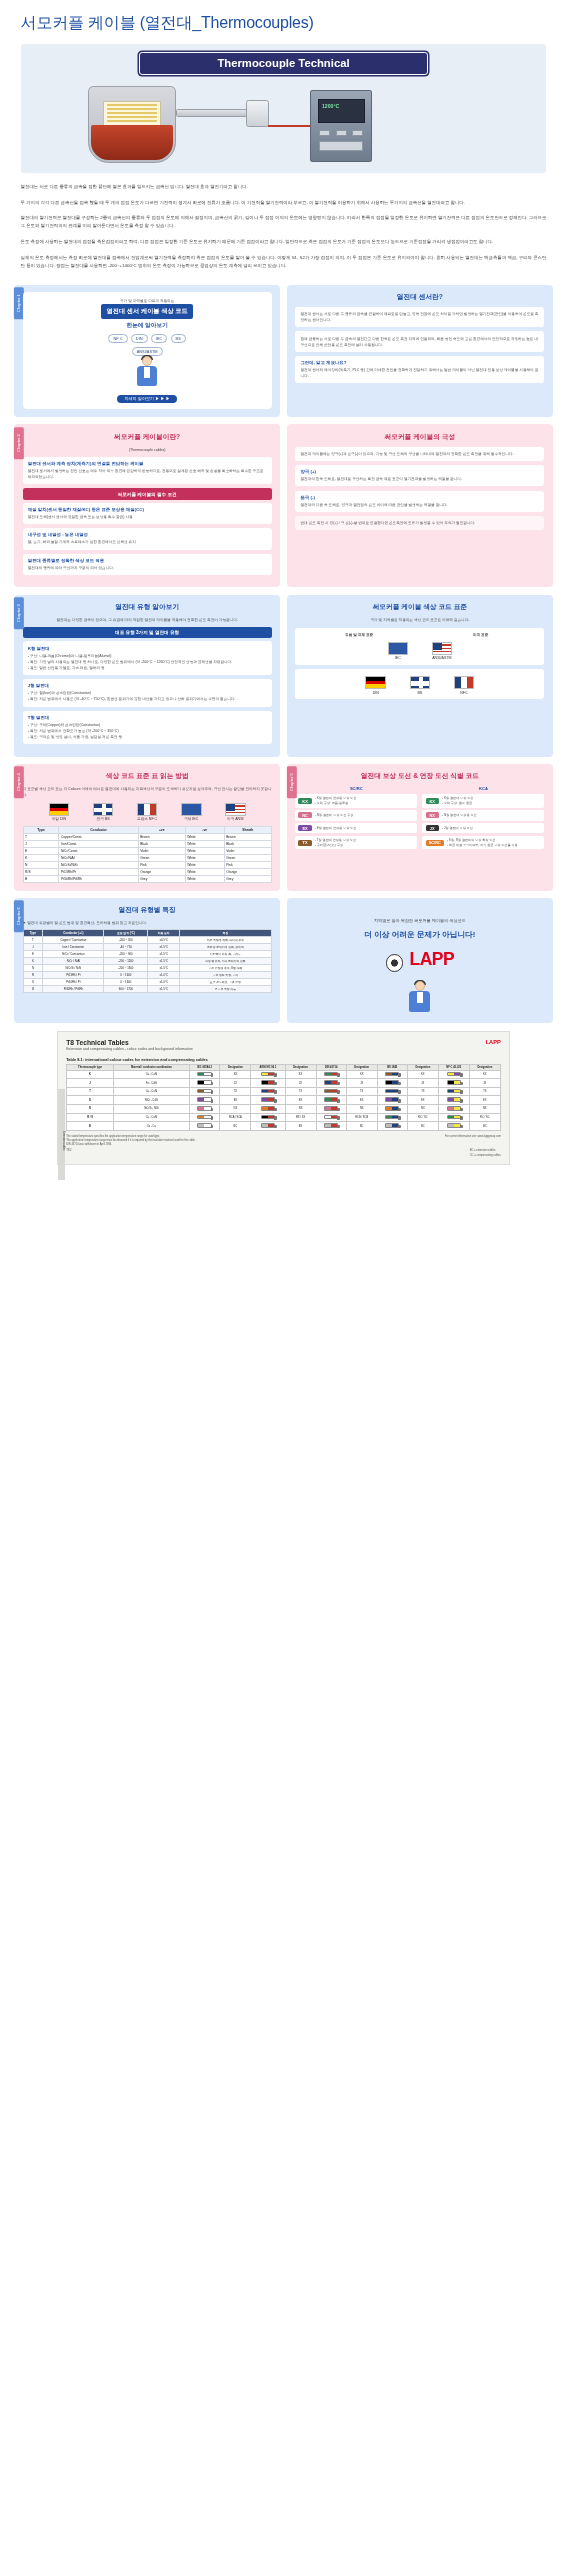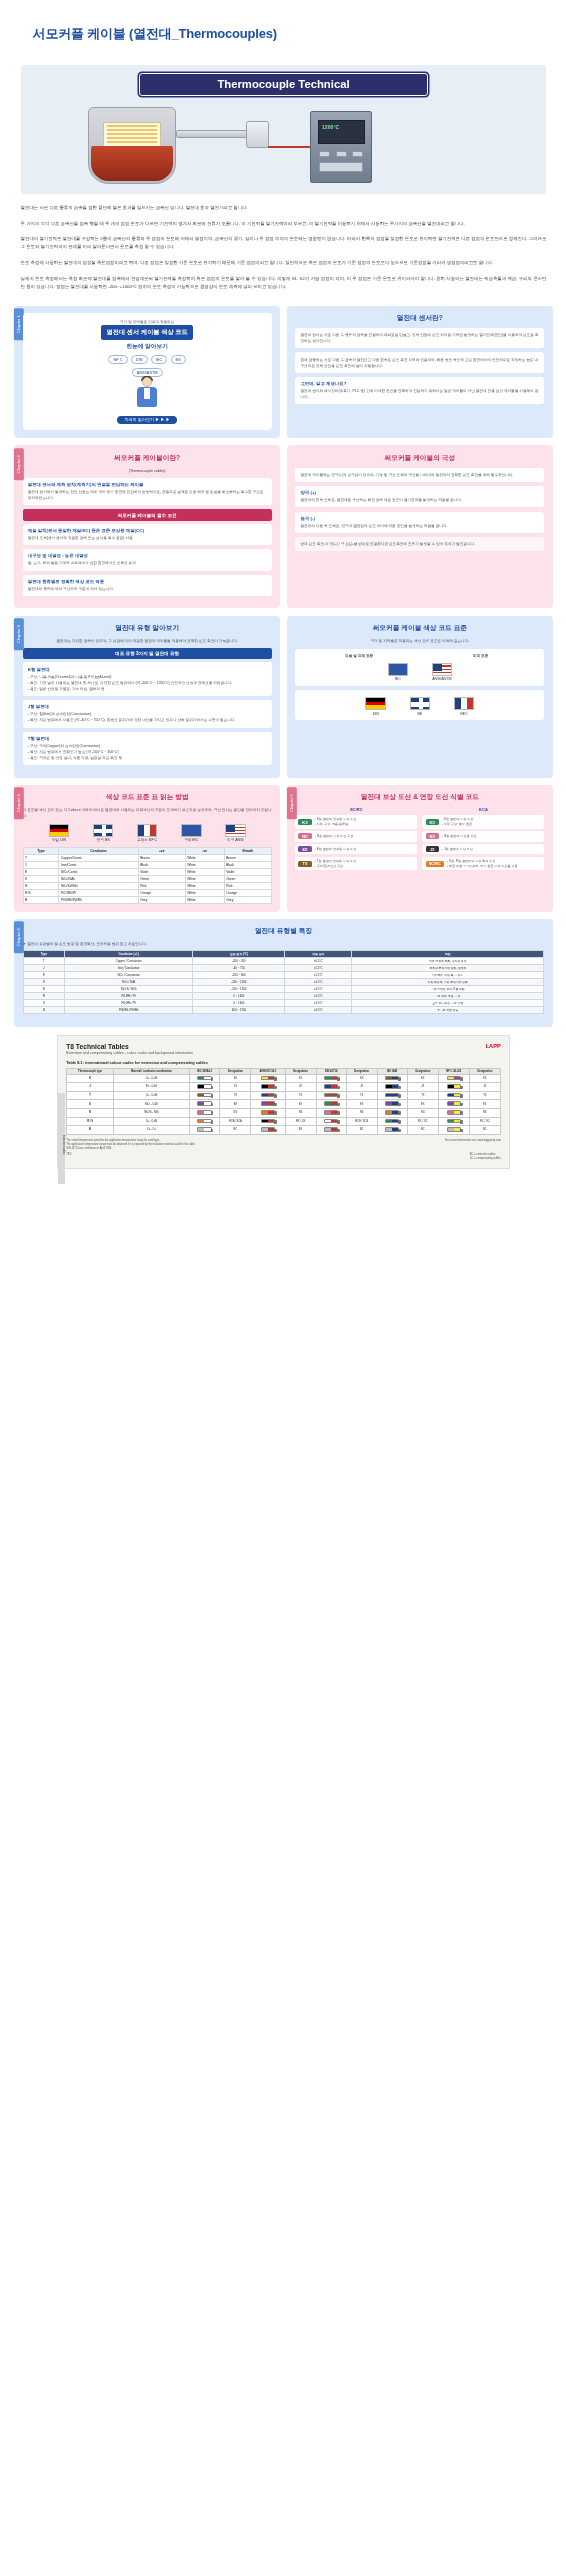--- a/index.html
+++ b/index.html
@@ -8,24 +8,24 @@
     width:567px;
     background:#ffffff;
     font-family:"Liberation Sans", sans-serif;
     color:#222;
   }
   .page { width:567px; position:relative; }
 
   
   .title-bar { padding:13.4px 20.6px 4.1px 20.6px; }
   .title-bar h1 {
-    margin:12px;
-    font-size:13px;
+    margin:0;
+    font-size:16px;
     color:#1f4fa3;
-    font-weight:bold;
+    font-weight:normal;
     letter-spacing:-0.2px;
   }
 
   
   .hero {
     margin:5.2px 20.6px 0 20.6px;
     background:#e8eef6;
     border-radius:3.1px;
     padding:8.2px 0 5.2px 0;
     position:relative;
@@ -611,20 +611,33 @@
               <td>B</td>
               <td>Pt30Rh / Pt6Rh</td>
               <td>600 ~ 1700</td>
               <td>±1.5°C</td>
               <td>초고온 측정 가능</td>
             </tr>
           </tbody>
         </table>
       </div>
 
+      <div class="card blue closing">
+        <div class="lead">지역별로 알아 복잡한 써모커플 케이블의 색상코드</div>
+        <div class="big">더 이상 어려운 문제가 아닙니다!</div>
+        <div>
+          <span class="ball"></span>
+          <span class="lapp-logo">LAPP</span>
+        </div>
+        <div style="margin-top:9.3px;">
+          <span class="person">
+            <span class="hair"></span><span class="head"></span><span class="body"></span><span class="shirt"></span>
+          </span>
+        </div>
+      </div>
     </div>
   </div>
 
   <div class="sheet">
     <div class="vtab" style="top:57px;height:103px;">Extension cables</div>
     <div class="vtab" style="top:170px;height:103px;">Compensating cables</div>
 
     <div class="sheet-top">
       <div class="t8">
         <span>T8</span>

